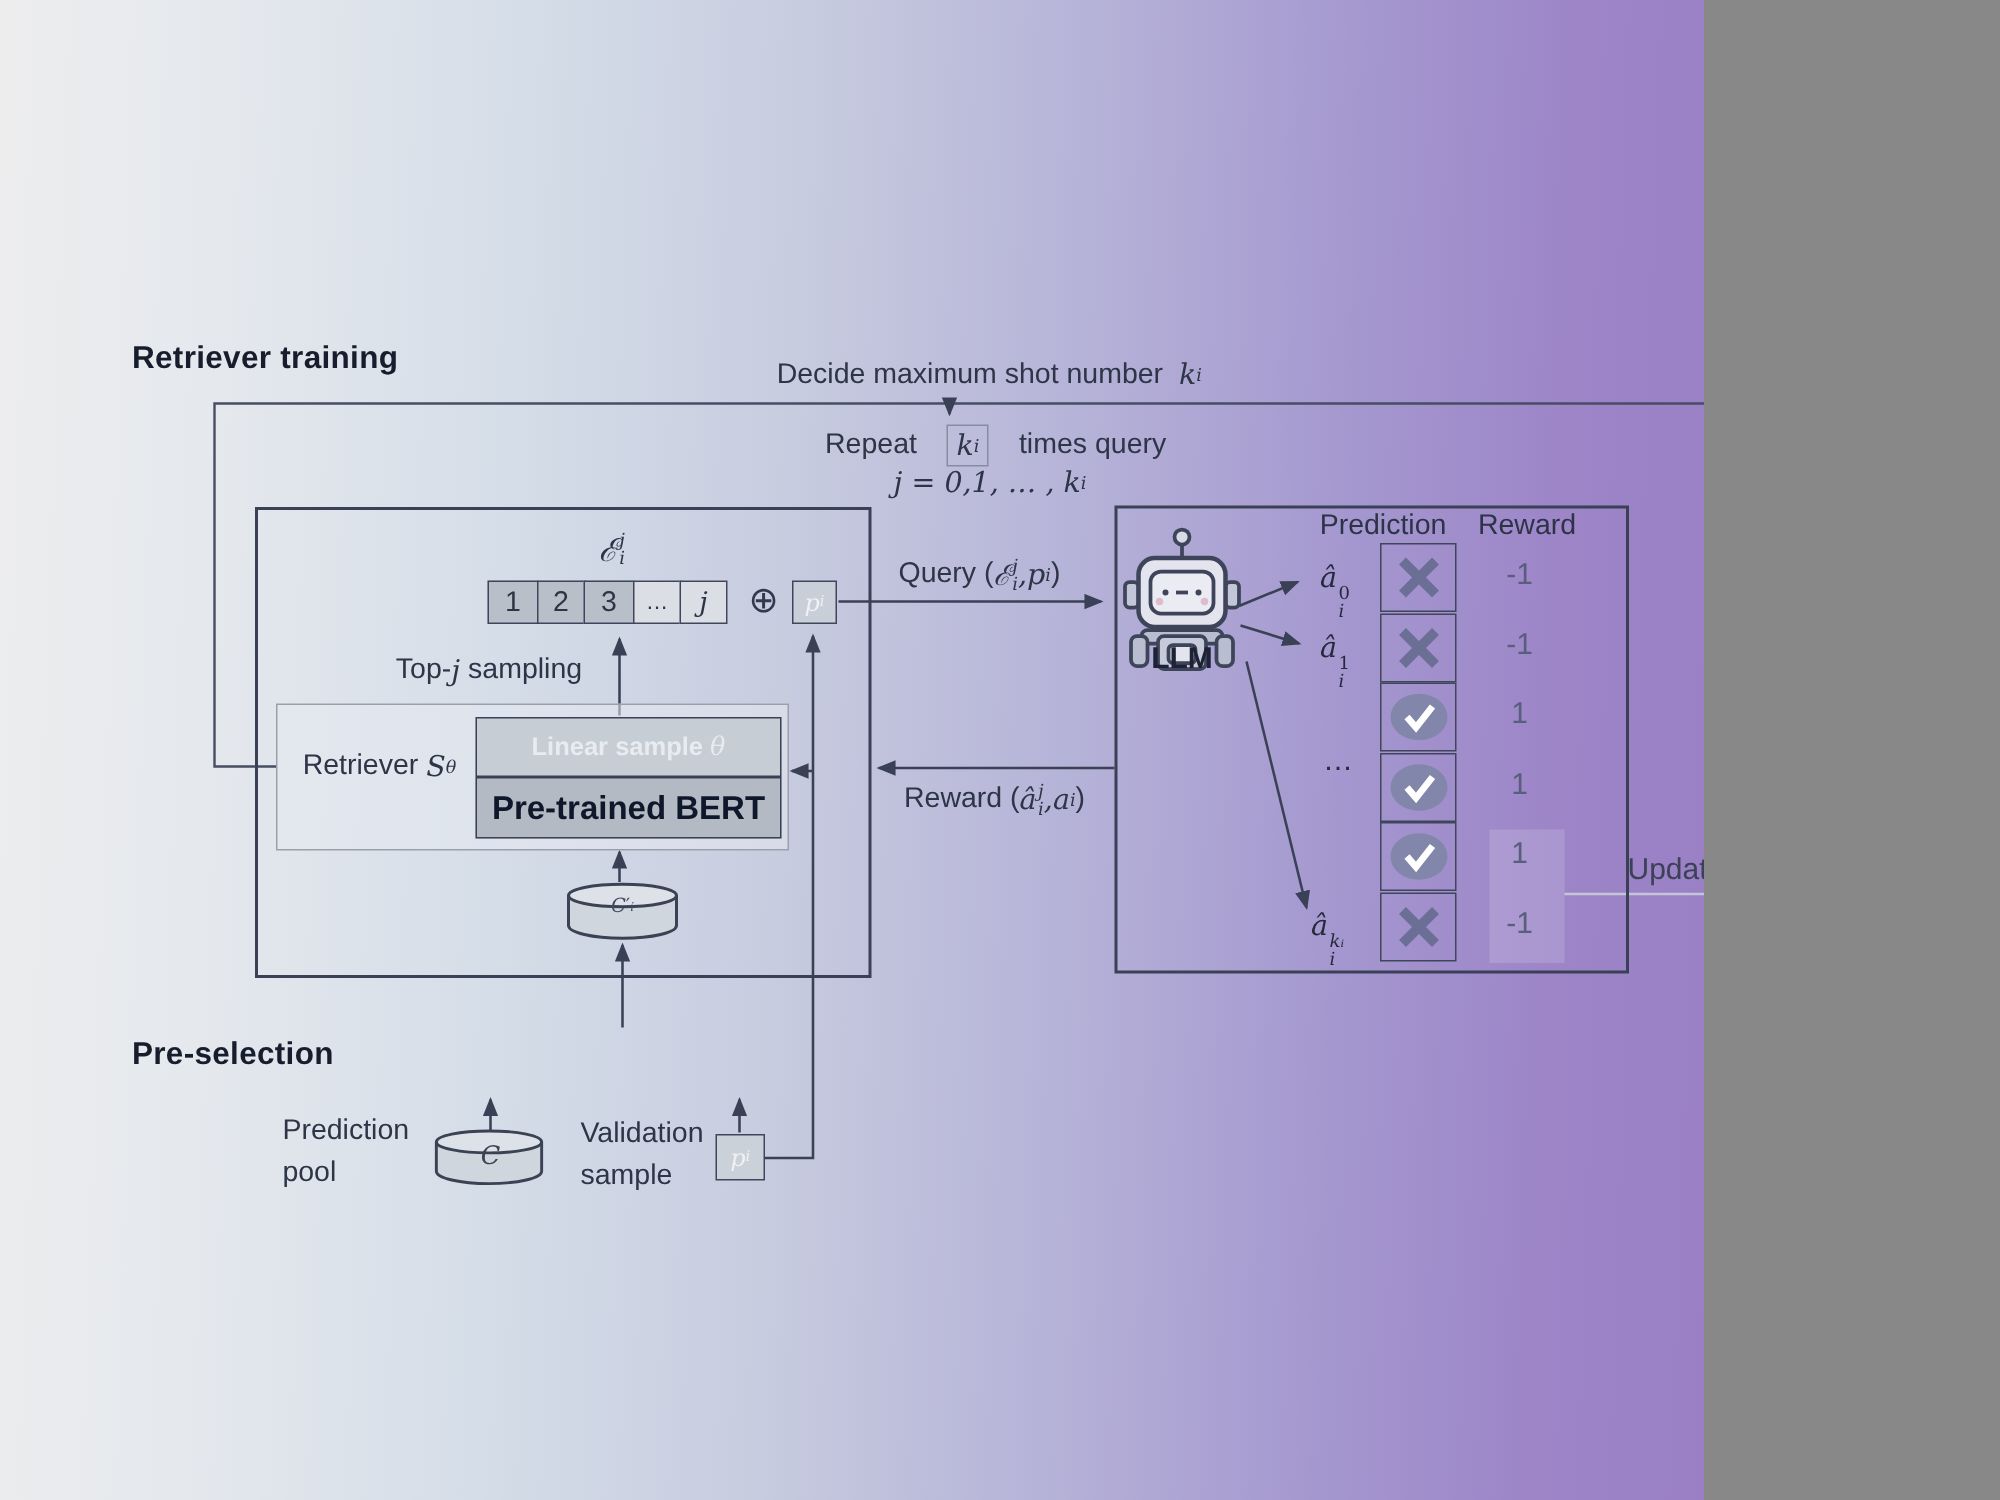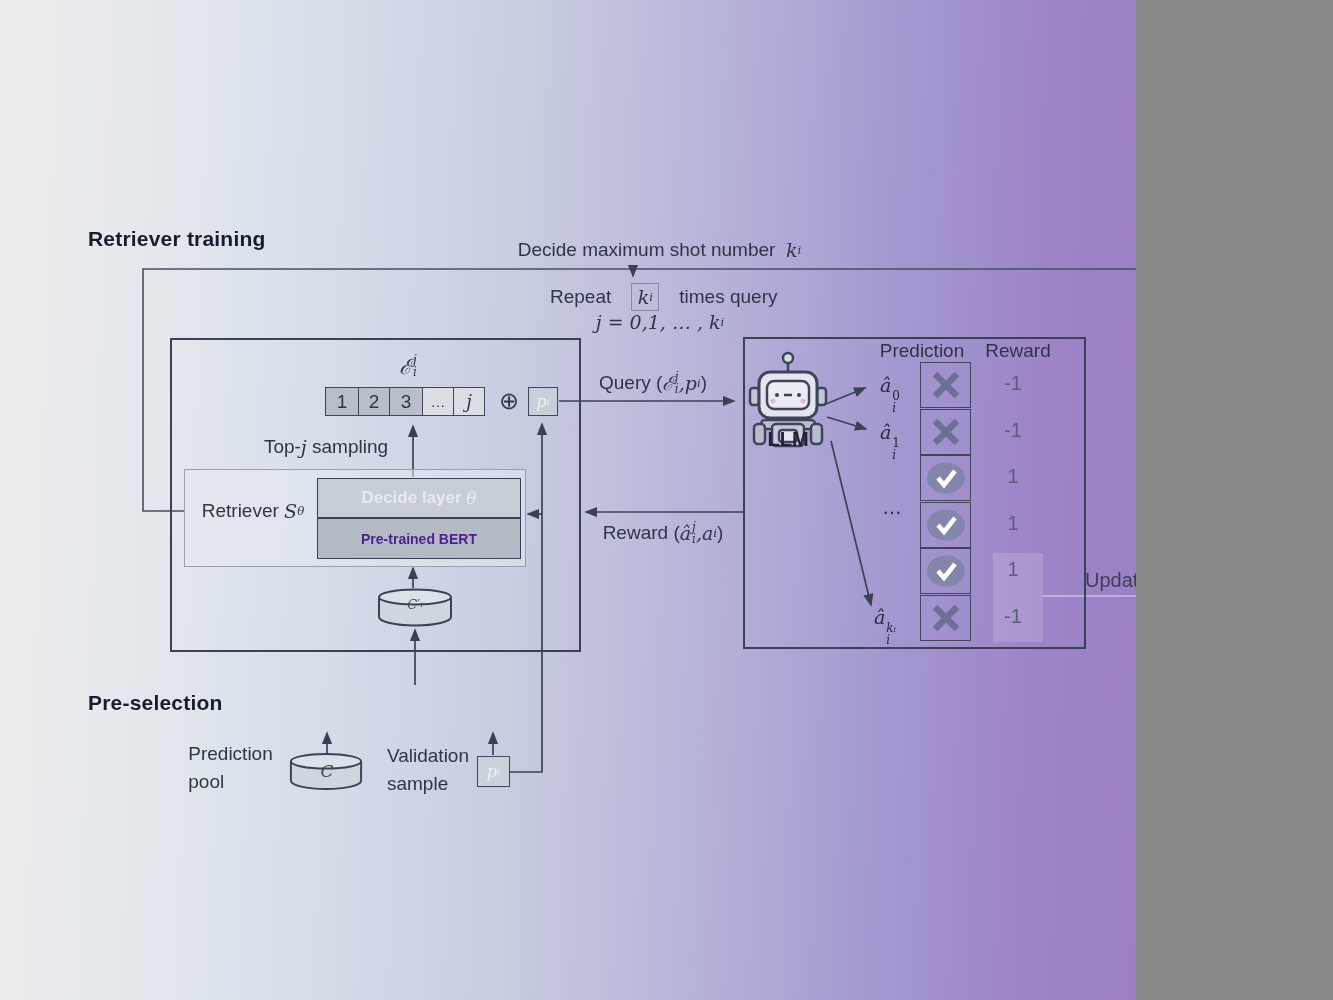--- a/index.html
+++ b/index.html
@@ -113,23 +113,23 @@
     <span>Top-</span><span class="m">j</span>&nbsp;<span>sampling</span>
   </div>
 
   <div class="abs" style="left:184px;top:469px;width:340px;height:96px;border:1px solid #99a0ac;background:rgba(229,234,240,.55);"></div>
 
   <div class="abs txt center" style="left:190px;top:500px;width:126px;">
     <span>Retriever</span>&nbsp;<span class="m">S</span><sub class="m">θ</sub>
   </div>
 
   <div class="abs center" style="left:317px;top:478px;width:202px;height:38px;background:#c7cdd5;border:1.5px solid #3a4156;font-weight:bold;font-size:17px;color:#e8ebf0;">
-    <span>Decide layer</span>&nbsp;<span class="m" style="font-weight:normal;">θ</span>
-  </div>
-  <div class="abs center" style="left:317px;top:518px;width:202px;height:39px;background:#b3bac4;border:1.5px solid #3a4156;font-weight:bold;font-size:14px;color:#4c1d95;">Pre-trained BERT</div>
+    <span>Linear sample</span>&nbsp;<span class="m" style="font-weight:normal;">θ</span>
+  </div>
+  <div class="abs center" style="left:317px;top:518px;width:202px;height:39px;background:#b3bac4;border:1.5px solid #3a4156;font-weight:bold;font-size:22px;color:#0f172a;">Pre-trained BERT</div>
 
 
   <svg class="abs" style="left:375px;top:588px;" width="80" height="40" viewBox="0 0 80 40">
     <path d="M4,9 V29 a36,8.5 0 0 0 72,0 V9" fill="#cfd6dd" stroke="#3b4254" stroke-width="2"></path>
     <ellipse cx="40" cy="9" rx="36" ry="7.5" fill="#dde2e8" stroke="#3b4254" stroke-width="2"></ellipse>
   </svg>
   <div class="abs center" style="left:393px;top:597px;width:44px;font-size:13px;color:#454b60;">
     <span class="m">C</span>
       <span class="mu">′</span>
       <sub class="m">i</sub>

